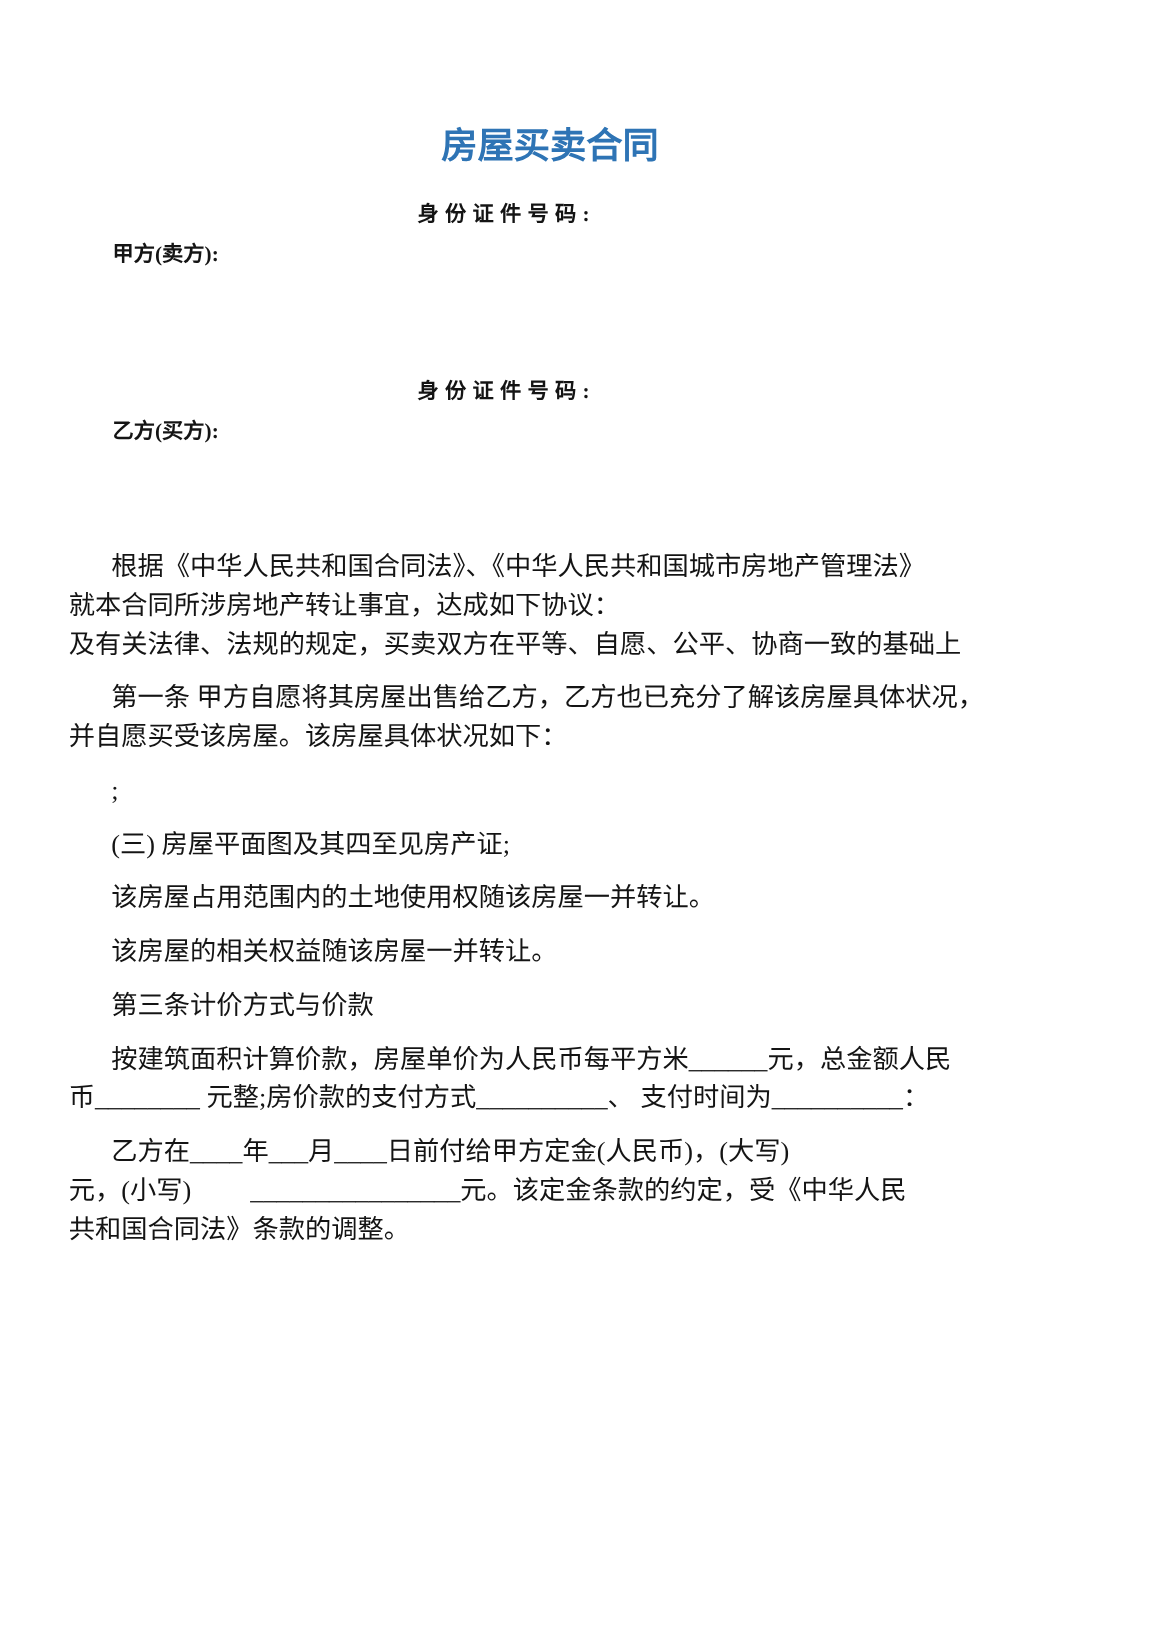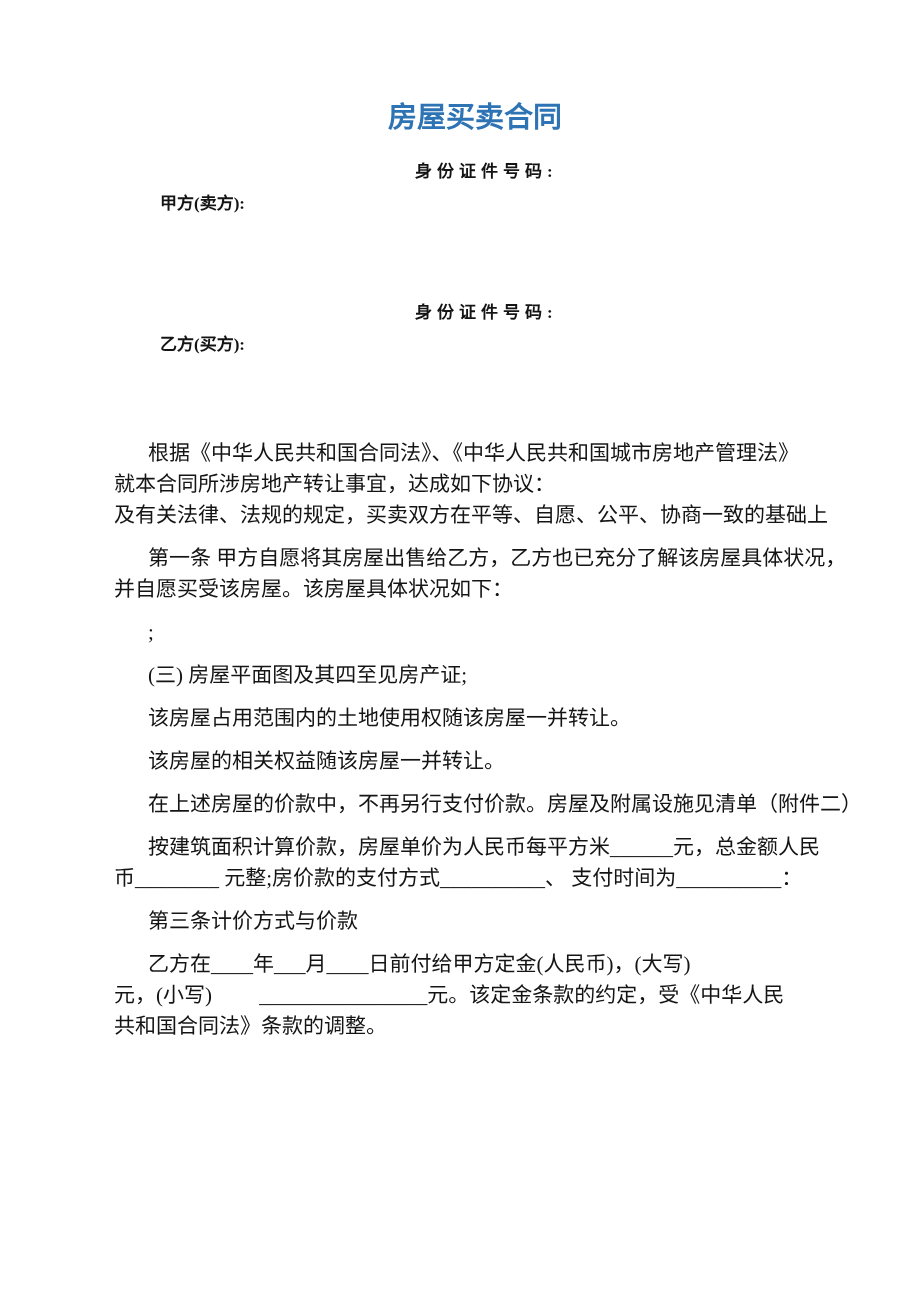--- a/index.html
+++ b/index.html
@@ -7,21 +7,21 @@
     padding: 0;
     background: #ffffff;
   }
   .page {
     position: relative;
     width: 920px;
     height: 1054px;
     margin: 0 auto;
     background: #ffffff;
     box-sizing: border-box;
-    padding: 96px 80px 0 110px;
+    padding: 96px 80px 0 40px;
     font-family: "Liberation Serif", "DejaVu Serif", serif;
     color: #141414;
     overflow: hidden;
   }
   .doc-title {
     margin: 0 0 18px 0;
     text-align: center;
     font-size: 29px;
     line-height: 42px;
     font-weight: bold;
@@ -32,27 +32,27 @@
     margin: 0 0 13px 0;
     padding-left: 33px;
     font-size: 17px;
     font-weight: bold;
     line-height: 32px;
     white-space: pre;
     font-family: "Liberation Serif", "DejaVu Serif", serif;
   }
   .party .party-id {
     position: absolute;
-    left: 305px;
+    left: 294px;
     top: 0;
     letter-spacing: 5px;
     text-align: center;
   }
   .para {
-    margin: 0 0 12px 4px;
+    margin: 0 0 12px 15px;
     font-size: 21px;
     line-height: 31px;
     font-weight: normal;
   }
   .para .line {
     display: block;
     white-space: pre;
   }
   .para.indent .line:first-child {
     text-indent: 34px;
@@ -91,30 +91,29 @@
       <p class="para indent">
         <span class="line">(三) 房屋平面图及其四至见房产证;</span>
       </p>
       <p class="para indent">
         <span class="line">该房屋占用范围内的土地使用权随该房屋一并转让。</span>
       </p>
       <p class="para indent">
         <span class="line">该房屋的相关权益随该房屋一并转让。</span>
       </p>
       <p class="para indent">
-        <span class="line">在上述房屋的价款中，不再另行支付价款。房屋及附属设施见清单（附件二）</span>
       </p>
       <p class="para indent">
       </p>
       <p class="para indent">
+        <span class="line">第三条计价方式与价款</span>
+      </p>
+      <p class="para indent">
         <span class="line">按建筑面积计算价款，房屋单价为人民币每平方米______元，总金额人民</span>
         <span class="line">币________ 元整;房价款的支付方式__________、 支付时间为__________：</span>
-      </p>
-      <p class="para indent">
-        <span class="line">第三条计价方式与价款</span>
       </p>
       <p class="para indent">
         <span class="line">乙方在____年___月____日前付给甲方定金(人民币)，(大写)</span>
         <span class="line">元，(小写)         ________________元。该定金条款的约定，受《中华人民</span>
         <span class="line">共和国合同法》条款的调整。</span>
       </p>
     </main>
 
 </div>
 

